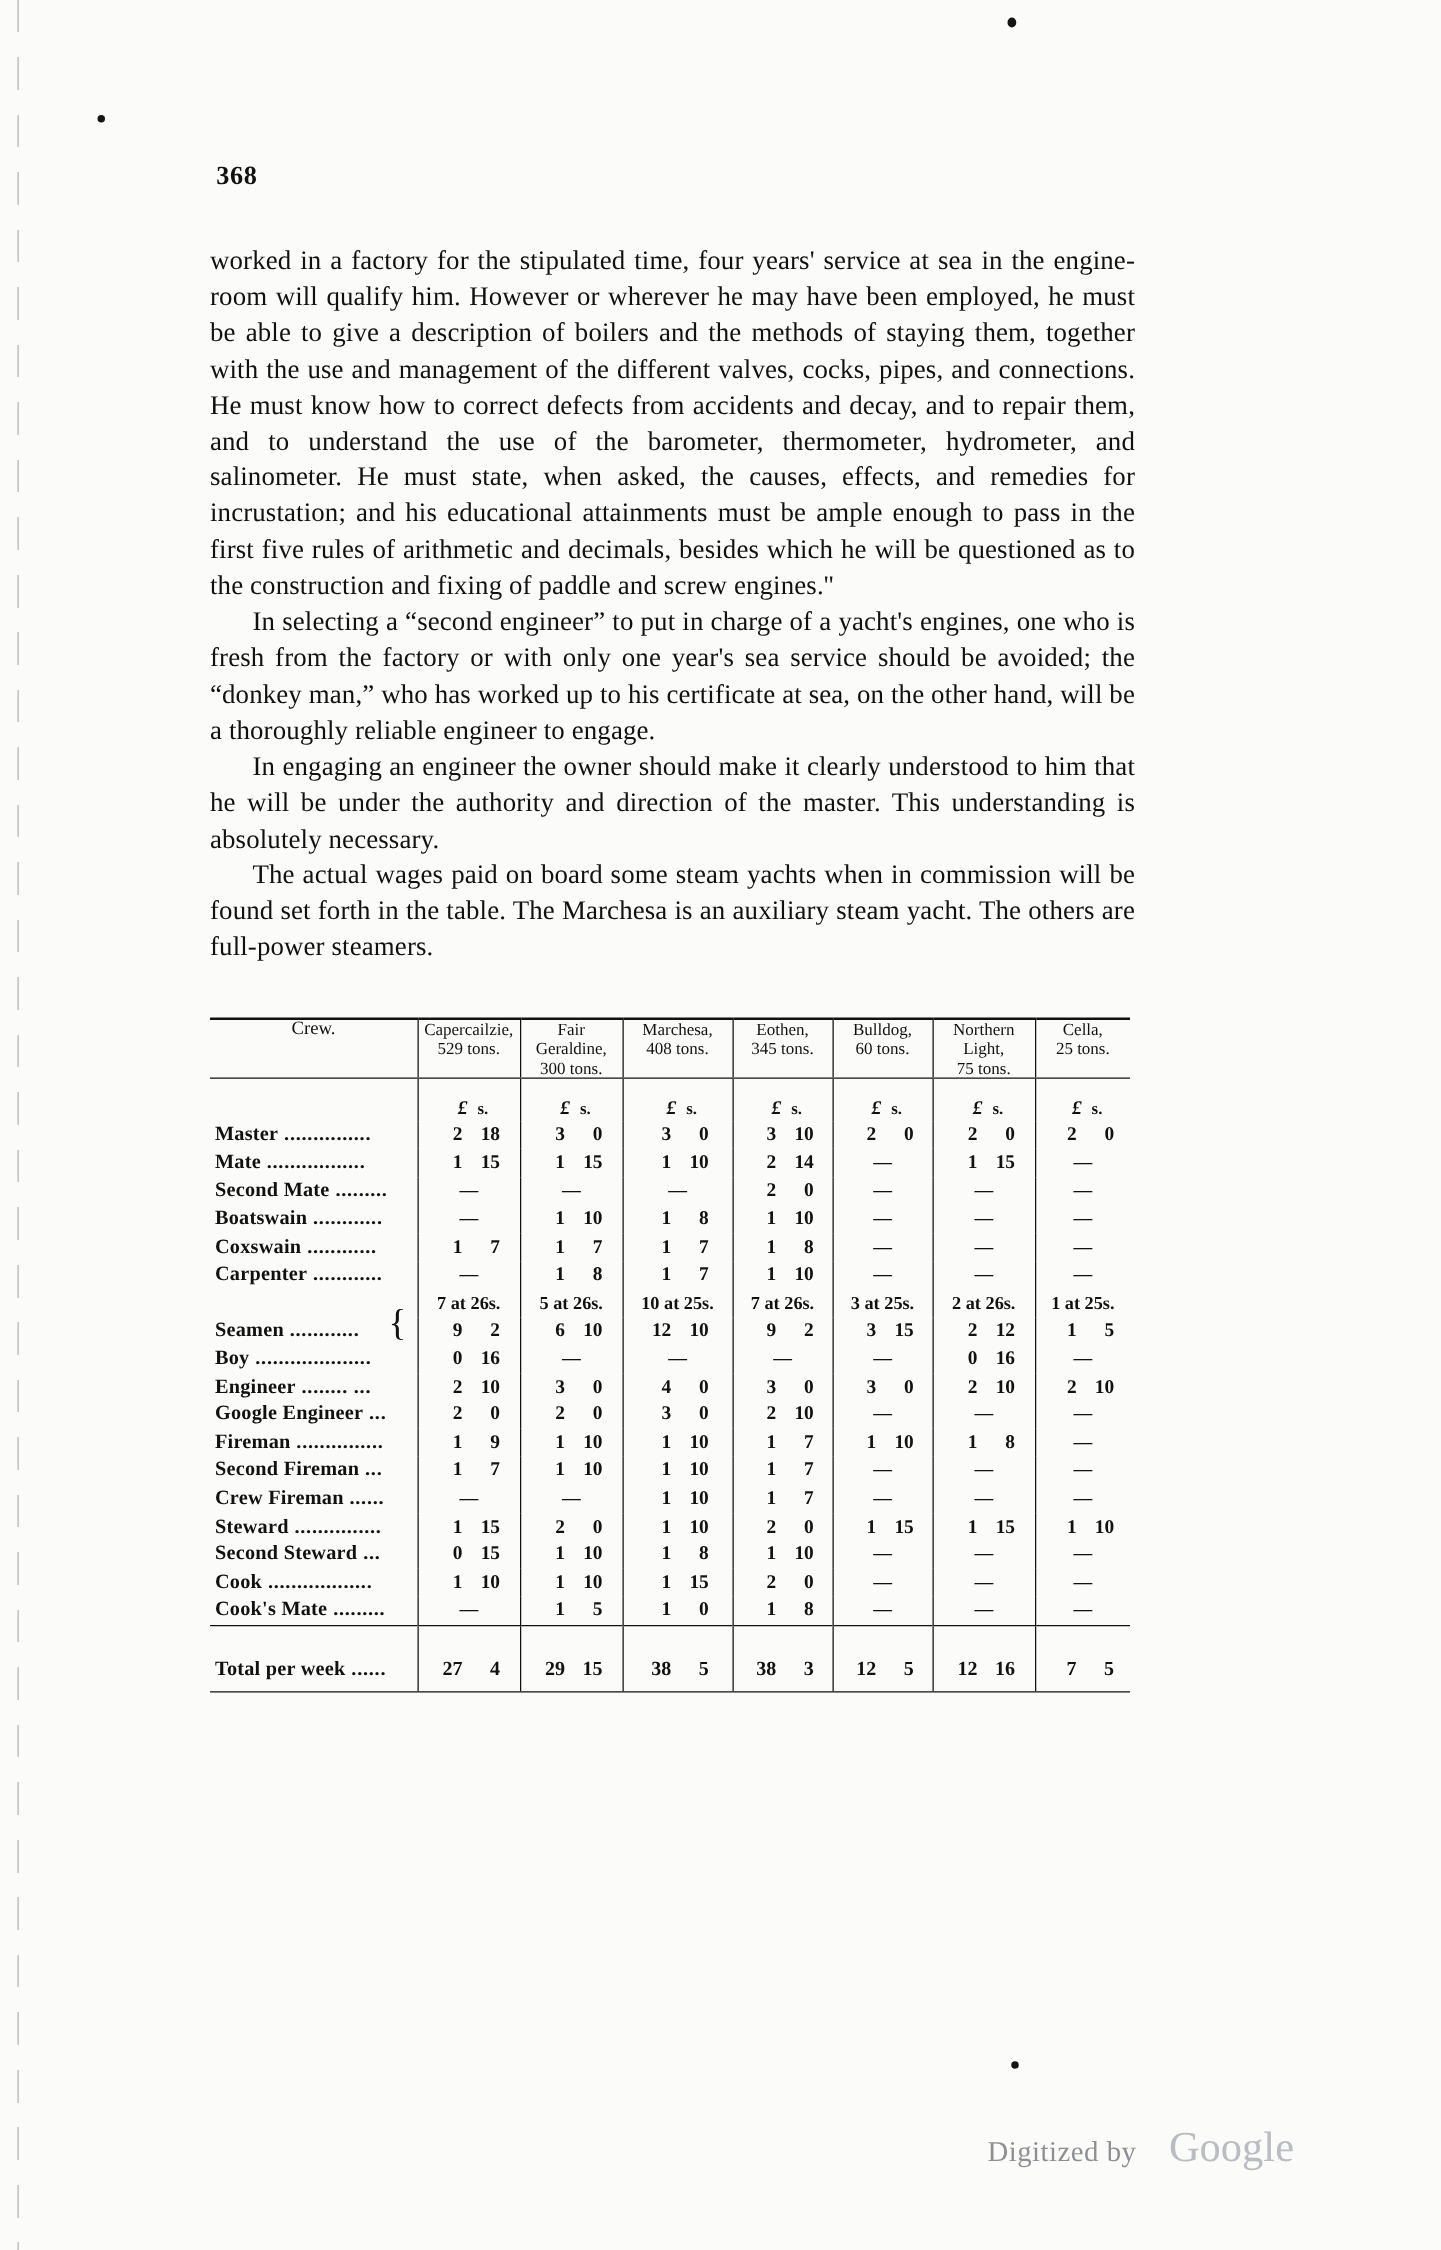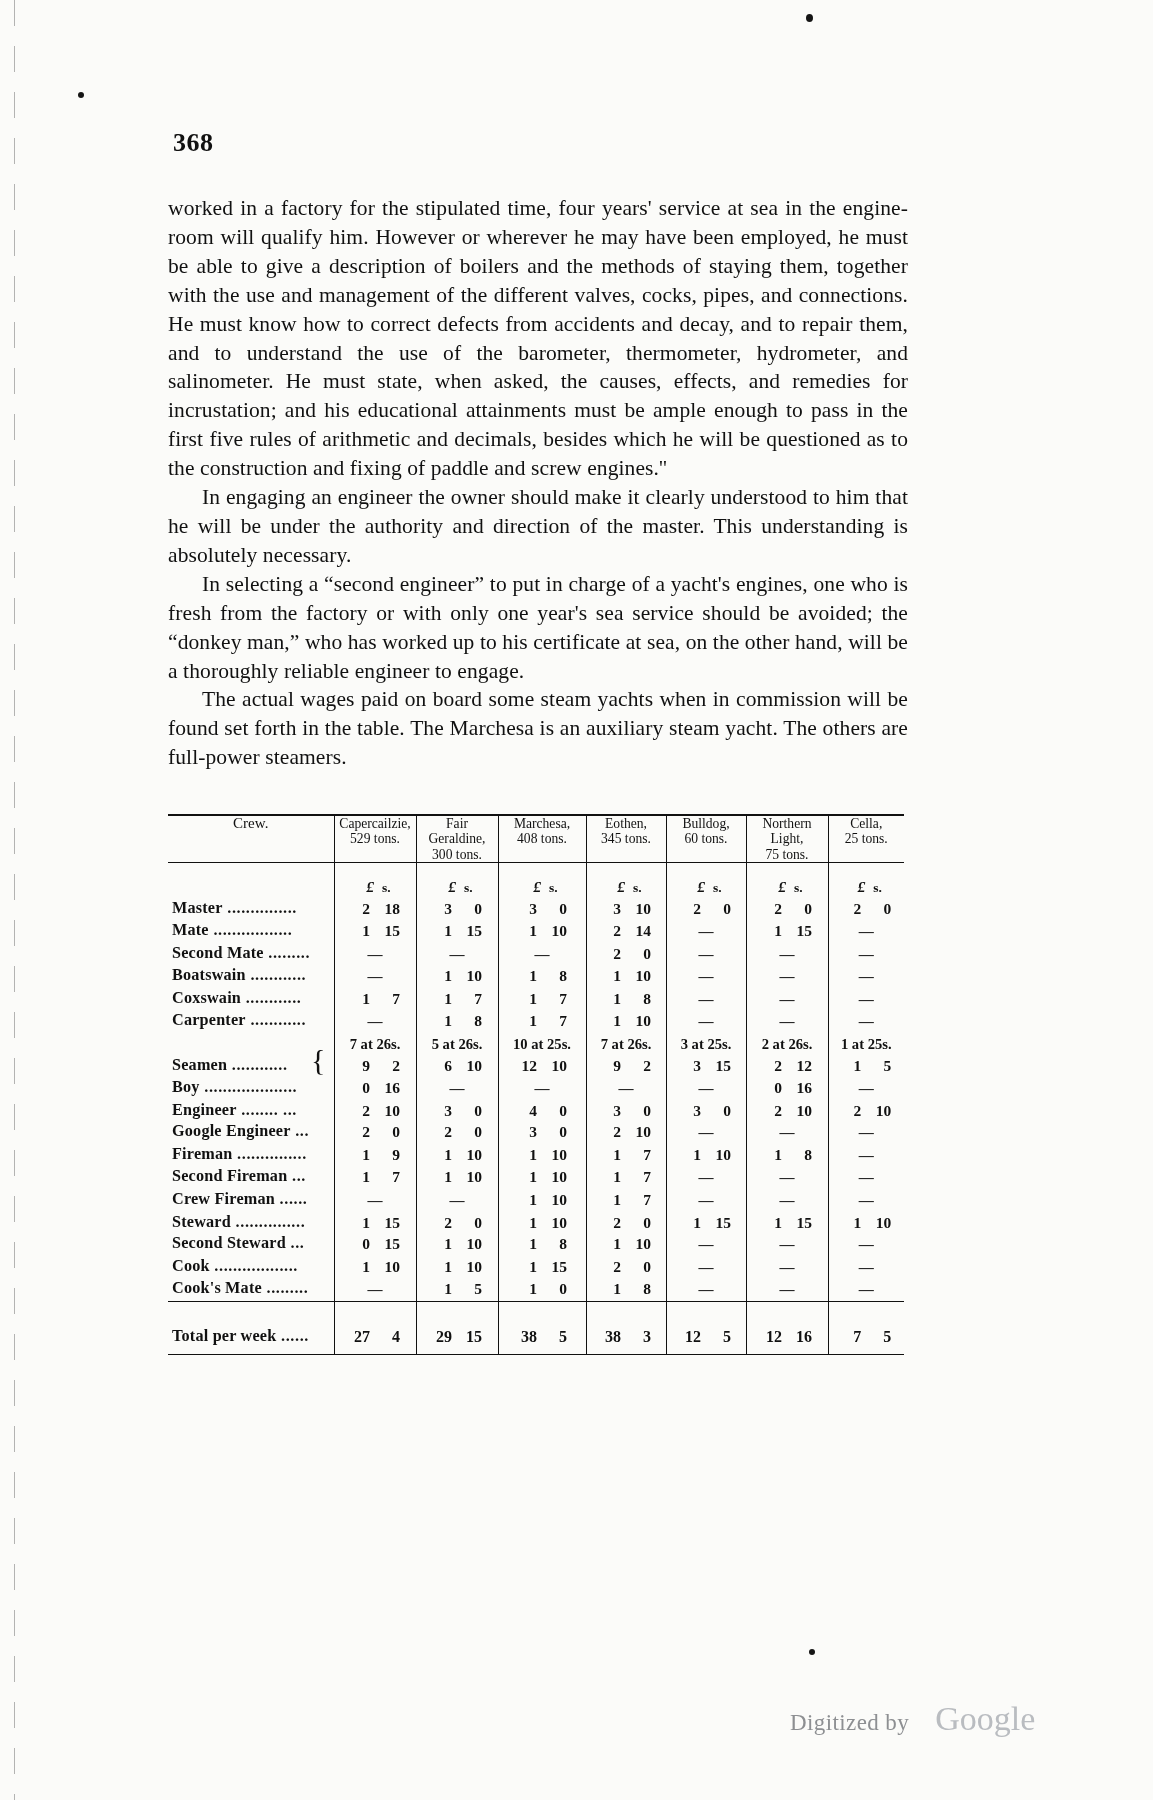--- a/index.html
+++ b/index.html
@@ -47,21 +47,21 @@
     position: relative;
     height: 40px;
     margin-top: 128px;
   }
   .folio {
     position: absolute;
     left: 5px;
     top: 0;
     font-family: "Liberation Serif", serif;
     font-weight: bold;
-    font-size: 26px;
+    font-size: 21px;
     letter-spacing: 0.5px;
   }
   .head-title {
     position: absolute;
     left: 0;
     right: 0;
     top: -2px;
     text-align: center;
     font-family: "Liberation Serif", serif;
     font-style: italic;
@@ -216,22 +216,22 @@
   <div class="speck s3"></div>
 
   <div class="content">
 
     <div class="running-head">
       <div class="folio">368</div>
     </div>
 
     <div class="body-text">
       <p>worked in a factory for the stipulated time, four years' service at sea in the engine-room will qualify him.  However or wherever he may have been employed, he must be able to give a description of boilers and the methods of staying them, together with the use and management of the different valves, cocks, pipes, and connections.  He must know how to correct defects from accidents and decay, and to repair them, and to understand the use of the barometer, thermometer, hydrometer, and salinometer.  He must state, when asked, the causes, effects, and remedies for incrustation; and his educational attainments must be ample enough to pass in the first five rules of arithmetic and decimals, besides which he will be questioned as to the construction and fixing of paddle and screw engines.''</p>
+      <p class="indent">In selecting a “second engineer” to put in charge of a yacht's engines, one who is fresh from the factory or with only one year's sea service should be avoided; the “donkey man,” who has worked up to his certificate at sea, on the other hand, will be a thoroughly reliable engineer to engage.</p>
       <p class="indent">In engaging an engineer the owner should make it clearly understood to him that he will be under the authority and direction of the master.  This understanding is absolutely necessary.</p>
-      <p class="indent">In selecting a “second engineer” to put in charge of a yacht's engines, one who is fresh from the factory or with only one year's sea service should be avoided; the “donkey man,” who has worked up to his certificate at sea, on the other hand, will be a thoroughly reliable engineer to engage.</p>
       <p class="indent">The actual wages paid on board some steam yachts when in commission will be found set forth in the table.  The Marchesa is an auxiliary steam yacht.  The others are full-power steamers.</p>
     </div>
 
     <div class="wage-table-wrap">
       <table class="wage-table">
         <colgroup>
           <col style="width:166px">
           <col style="width:82px">
             <col style="width:82px">
             <col style="width:88px">

